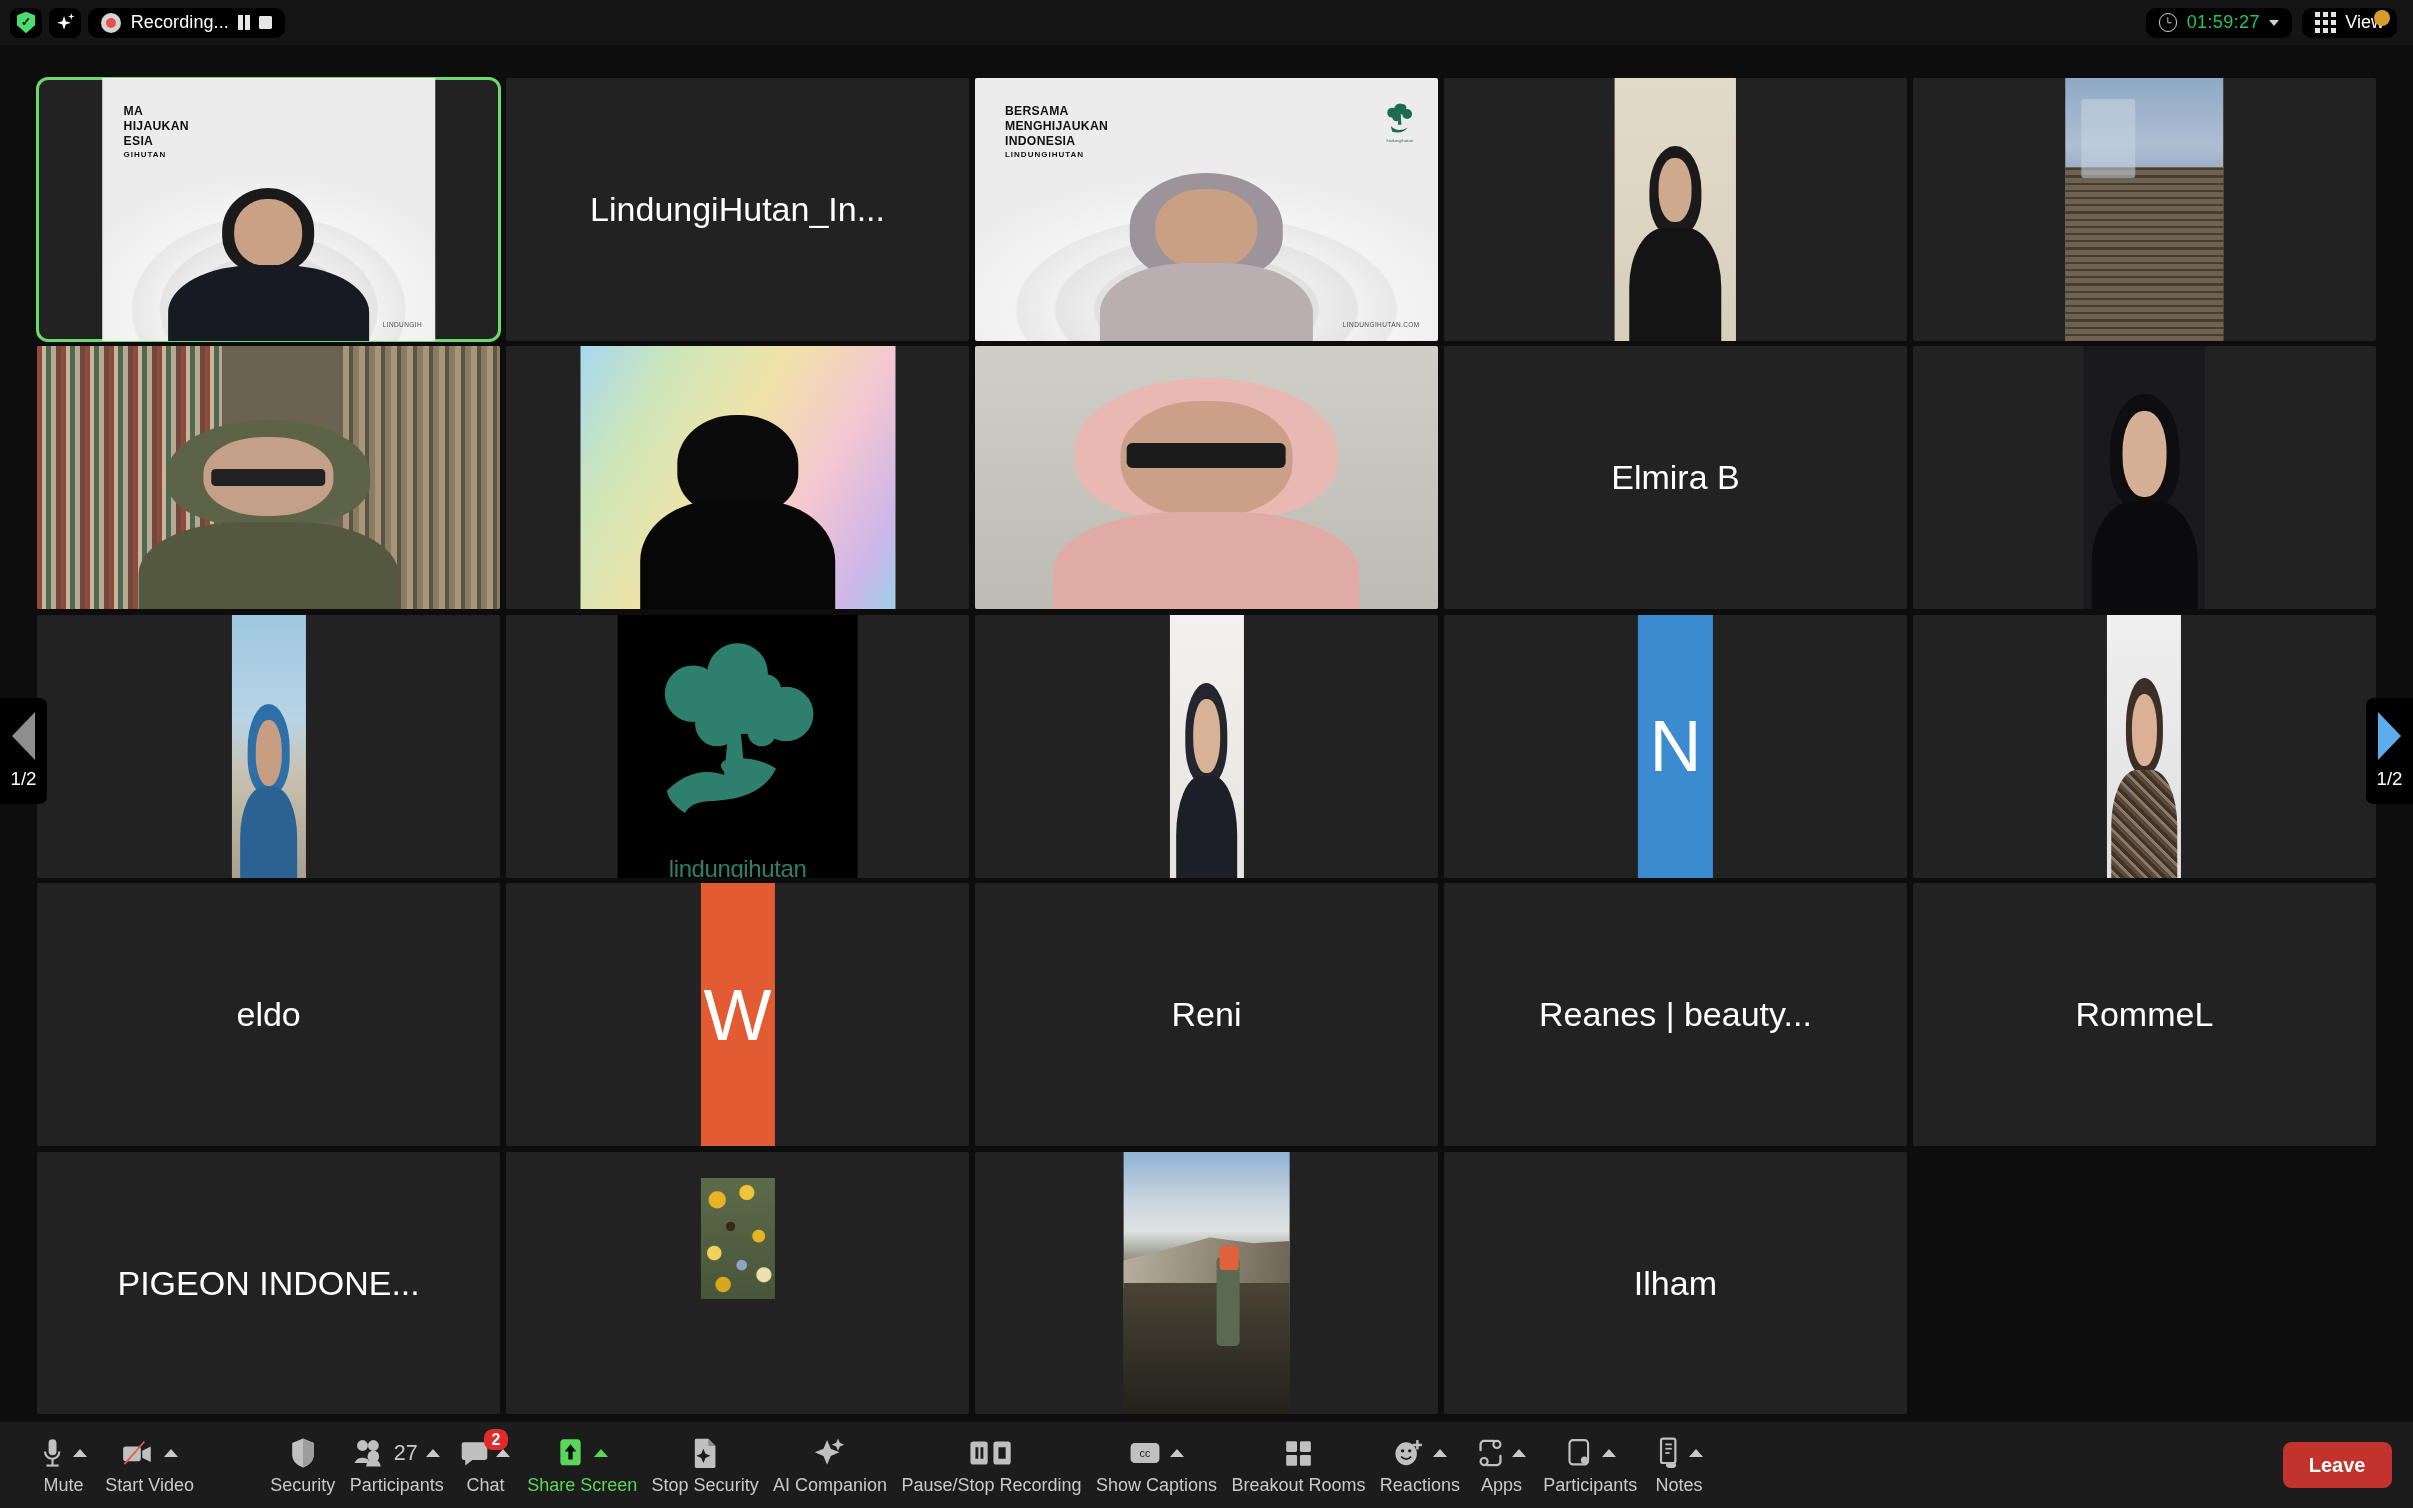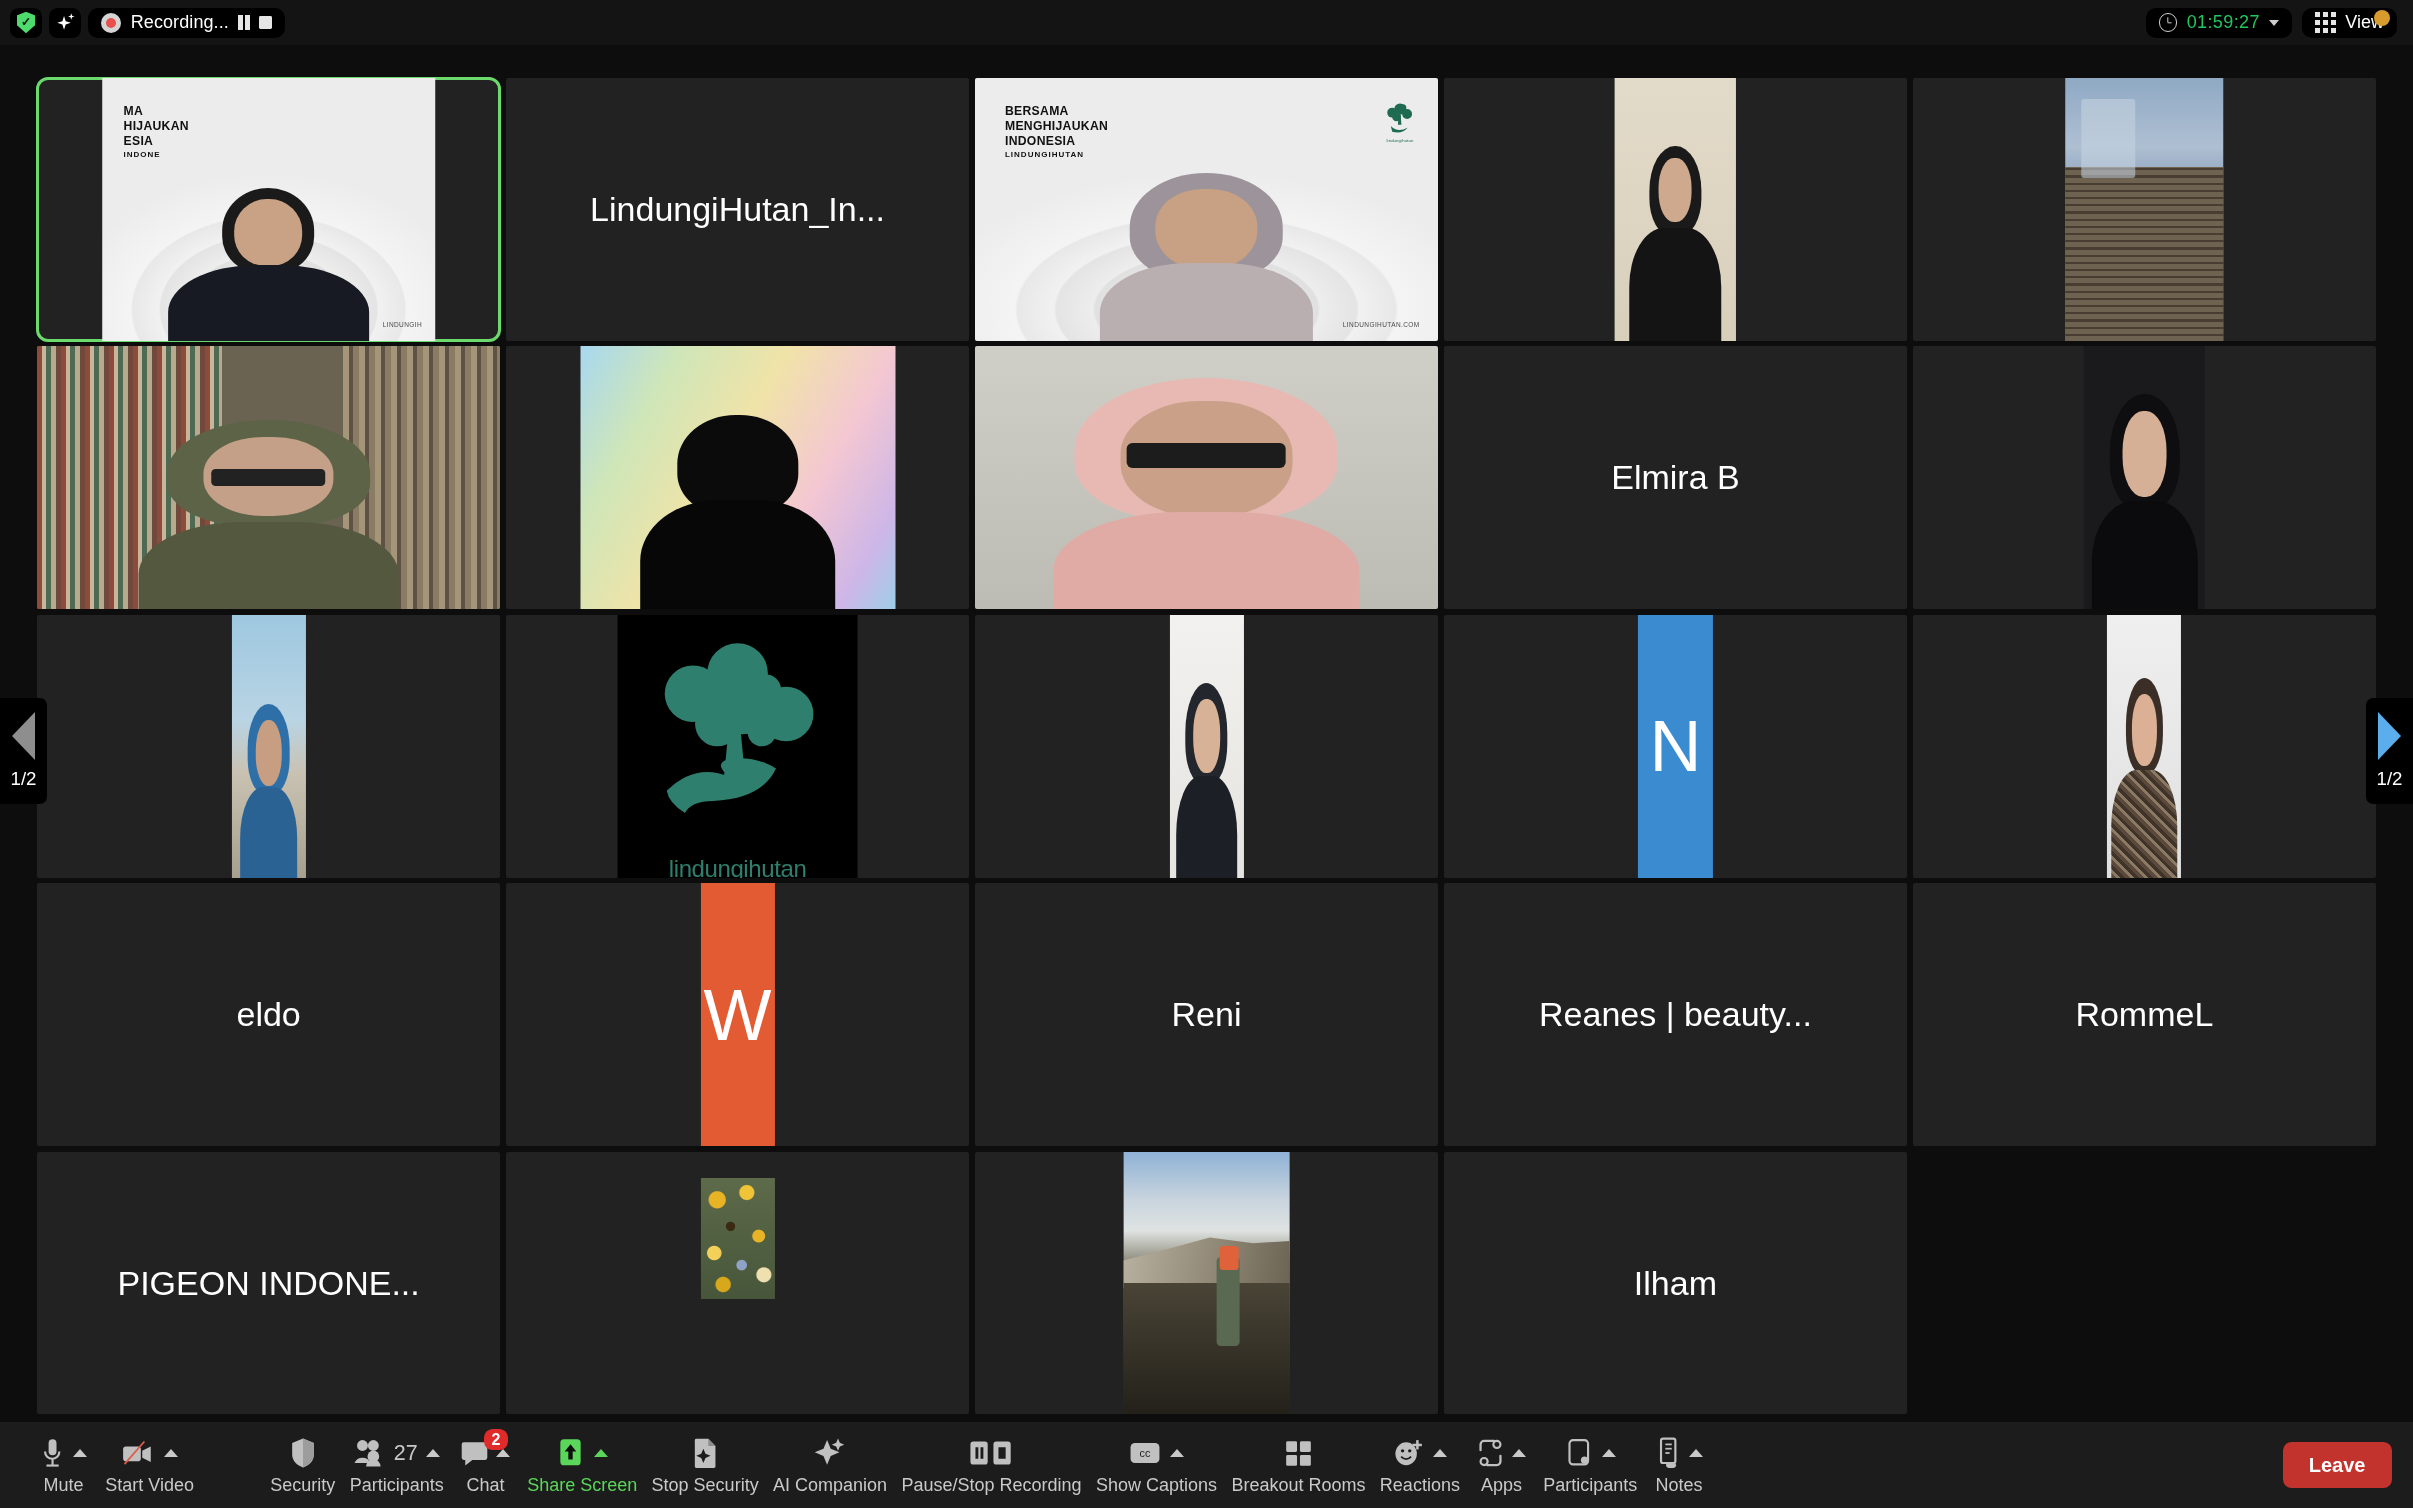--- a/index.html
+++ b/index.html
@@ -207,21 +207,21 @@
 
   <div id="grid">
 
     <div class="tile active">
       <div class="vid-center" style="width:72%;">
         <div class="lh-bg">
           <div class="lh-txt">
             <div>MA</div>
             <div>HIJAUKAN</div>
             <div>ESIA</div>
-            <div class="sub">INDONE</div>
+            <div class="sub">GIHUTAN</div>
           </div>
           <div class="lh-foot">LINDUNGIH</div>
           <div class="person" style="width:60%;height:58%;">
             <div style="position:absolute;left:50%;transform:translateX(-50%);top:0;width:46%;height:56%;background:#1a1a1a;border-radius:50% 50% 44% 44%;"></div>
             <div style="position:absolute;left:50%;transform:translateX(-50%);top:7%;width:34%;height:44%;background:#c9a184;border-radius:48% 48% 46% 46%;"></div>
             <div style="position:absolute;left:50%;transform:translateX(-50%);bottom:0;width:100%;height:50%;background:#171a22;border-radius:44% 44% 0 0/62% 62% 0 0;"></div>
           </div>
         </div>
       </div>
     </div>

